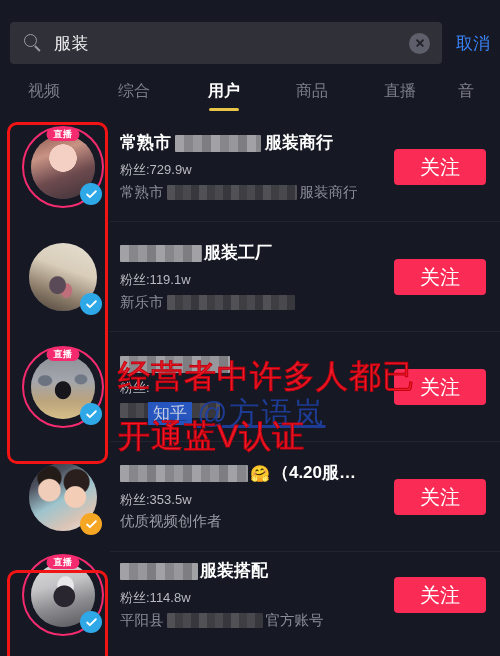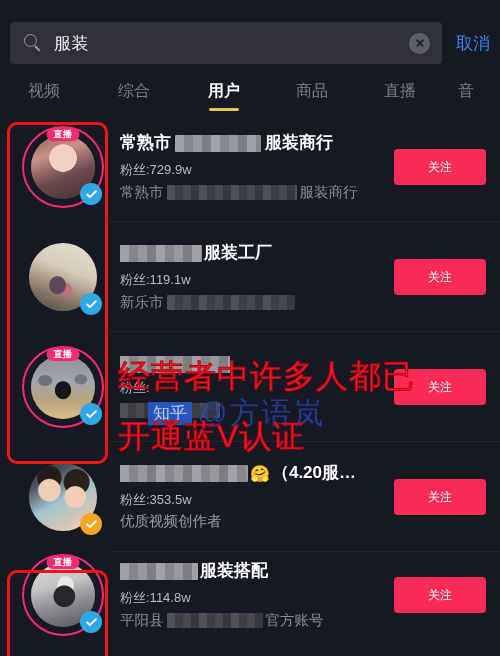--- a/index.html
+++ b/index.html
@@ -122,42 +122,42 @@
   }
   .mosaic.dark {
     background:
       repeating-linear-gradient(90deg,#9a9a9e 0 8px,#76767b 8px 16px,#8b8b90 16px 24px,#6a6a70 24px 32px),
       #85858a;
   }
   .emoji { font-size:16px; margin:0 2px; line-height:1; }
 
   .follow-btn {
     flex:0 0 auto; margin-left:26px; background:#fa2c55; color:#ffffff;
-    font-size:12px; width:92px; height:36px; border-radius:4px;
+    font-size:20px; width:92px; height:36px; border-radius:4px;
     display:flex; align-items:center; justify-content:center; white-space:nowrap;
   }
 
   .divider {
     position:absolute; left:110px; right:0; bottom:0; height:1px; background:#23242f;
   }
 
   
   .ann-box {
     position:absolute; border:3px solid #f21414; border-radius:10px;
     pointer-events:none; z-index:30;
   }
   .ann-text {
     position:absolute; z-index:32; color:#ef1b2b; font-weight:normal;
     font-size:32px; letter-spacing:1px; white-space:nowrap;
     -webkit-text-stroke:1px #c2000e; line-height:1;
   }
   .watermark {
     position:absolute; z-index:31; color:#1f3f9e; font-size:30px;
     white-space:nowrap; letter-spacing:2px; opacity:.92; line-height:1;
-    display:flex; align-items:center;
+    display:flex; align-items:center;text-decoration:underline;
   }
   .wm-logo {
     background:#2558c9; color:#cfd9f2; font-size:17px; padding:3px 5px;
     margin-right:5px; line-height:1; letter-spacing:0;
   }
 </style>
 </head>
 <body>
 
 <div id="app">

